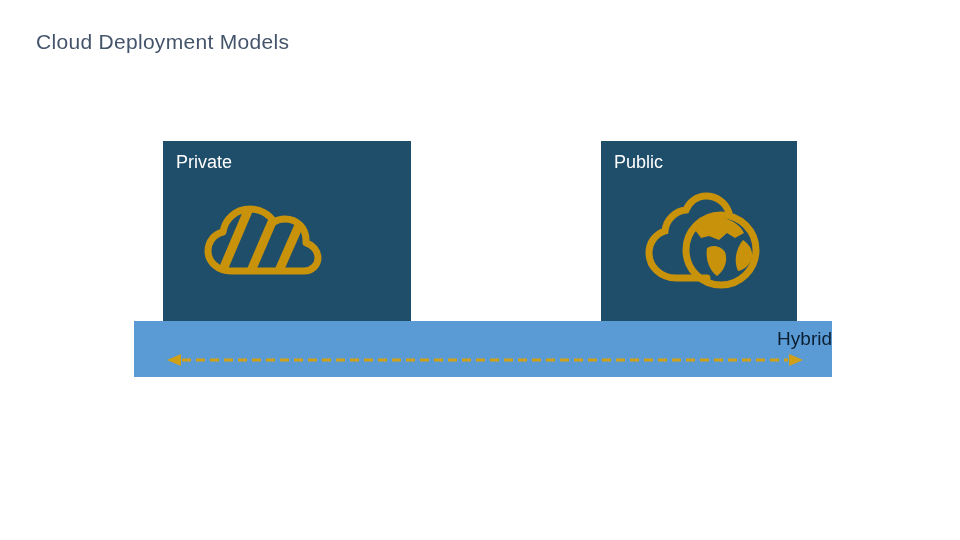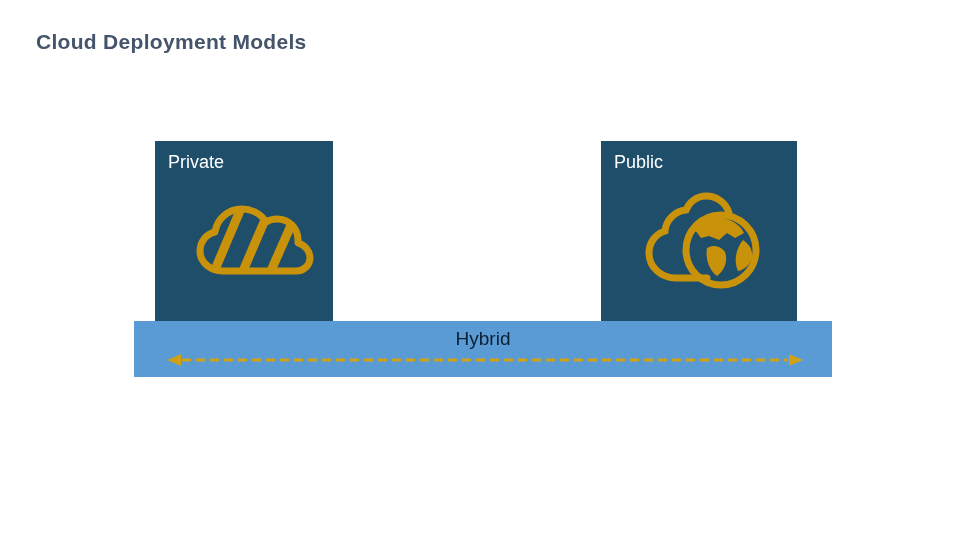--- a/index.html
+++ b/index.html
@@ -13,45 +13,45 @@
     --arrow_gold:#D0A117;
   }
   *{margin:0;padding:0;box-sizing:border-box}
   html,body{background:#e8e8e8;font-family:"Liberation Sans",sans-serif}
   .slide{
     position:relative;width:960px;height:540px;background:var(--background);
     overflow:hidden;
   }
   .slide-title{
     position:absolute;left:36px;top:30px;
-    font-size:21px;font-weight:700;letter-spacing:.3px;
+    font-size:21px;font-weight:400;letter-spacing:.3px;
     color:var(--title_text);
   }
   .model-box{
     position:absolute;top:141px;height:180px;background:var(--box_fill);z-index:2;
   }
-  .box-private{left:155px;width:178px}
+  .box-private{left:163px;width:248px}
   .box-community{left:378px;width:215px}
   .box-public{left:601px;width:196px}
   .model-label{
     position:absolute;left:13px;top:11px;
     font-size:18px;color:var(--box_label_text);
   }
   .icon{position:absolute}
   .icon-private{left:38px;top:58px}
   .icon-community{left:28px;top:50px}
   .icon-public{left:42px;top:47px}
   .stroke-g{stroke:var(--icon_gold);fill:none}
   .fill-g{fill:var(--icon_gold);stroke:none}
   .hybrid-bar{
     position:absolute;left:134px;top:321px;width:698px;height:56px;
     background:var(--bar_fill);z-index:1;
   }
   .hybrid-label{
-    position:absolute;left:0;right:0;top:7px;text-align:center;
+    position:absolute;left:0;right:0;top:7px;text-align:right;
     font-size:19px;color:var(--bar_label_text);
   }
   .hybrid-arrow{position:absolute;left:33px;top:31px}
   .dash-line{stroke:var(--arrow_gold);stroke-width:3;stroke-dasharray:9 5}
   .arrow-head{fill:var(--arrow_gold)}
 </style>
 </head>
 <body>
 
 <div class="slide">

